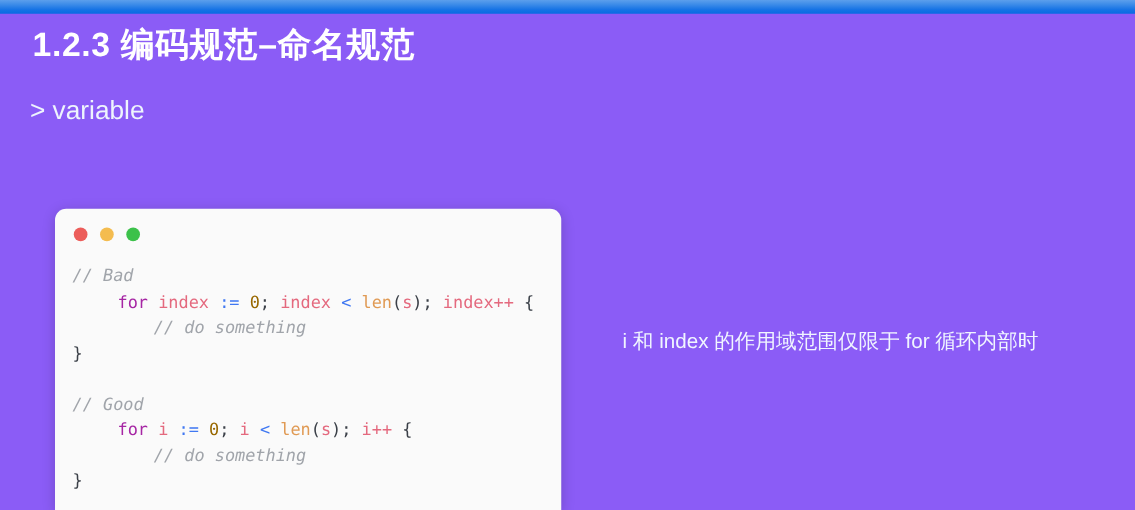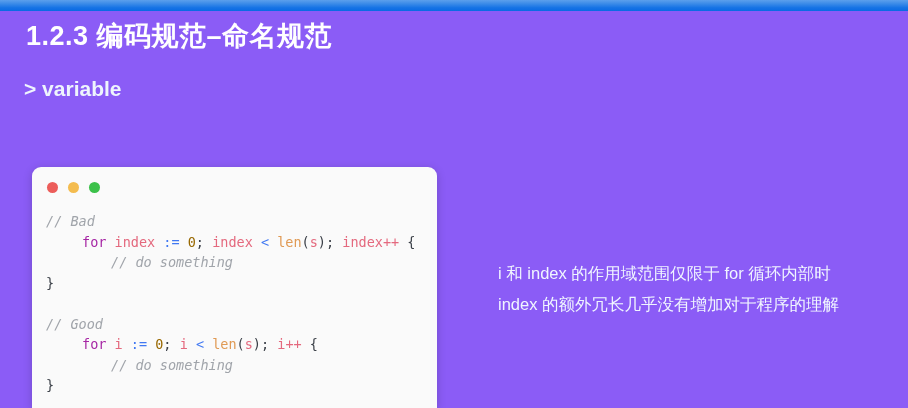--- a/index.html
+++ b/index.html
@@ -40,29 +40,29 @@
     color: #ffffff;
     letter-spacing: 0.5px;
     white-space: nowrap;
   }
 
   #slide-subtitle {
     position: absolute;
     left: 24px;
     top: 77px;
     font-size: 21px;
-    font-weight: bold;
+    font-weight: normal;
     color: #eef4fd;
     white-space: nowrap;
   }
 
   
   #code-card {
     position: absolute;
-    left: 32px;
+    left: 44px;
     top: 167px;
     width: 405px;
     height: 241px;
     background: #fafafa;
     border-radius: 9px 9px 0 0;
     box-shadow: 0 2px 10px rgba(0,0,0,0.18);
     overflow: hidden;
   }
 
   #titlebar {
@@ -139,17 +139,16 @@
     <div id="titlebar">
       <span class="dot red" style="background: rgb(236, 93, 90);"></span>
       <span class="dot yellow" style="background: rgb(244, 188, 79);"></span>
       <span class="dot green" style="background: rgb(60, 193, 74);"></span>
     </div>
     <div id="code-body"><div class="code-line"><span class="tok-cmt">// Bad</span></div><div class="code-line"><span class="tok-kw">for</span><span class="tok-punc"> </span><span class="tok-var">index</span><span class="tok-punc"> </span><span class="tok-op">:=</span><span class="tok-punc"> </span><span class="tok-num">0</span><span class="tok-punc">; </span><span class="tok-var">index</span><span class="tok-punc"> </span><span class="tok-op">&lt;</span><span class="tok-punc"> </span><span class="tok-fn">len</span><span class="tok-punc">(</span><span class="tok-var">s</span><span class="tok-punc">); </span><span class="tok-var">index</span><span class="tok-var">++</span><span class="tok-punc"> {</span></div><div class="code-line"><span class="tok-cmt">        // do something</span></div><div class="code-line"><span class="tok-punc">}</span></div><div class="code-line"><span class="tok-punc"> </span></div><div class="code-line"><span class="tok-cmt">// Good</span></div><div class="code-line"><span class="tok-kw">for</span><span class="tok-punc"> </span><span class="tok-var">i</span><span class="tok-punc"> </span><span class="tok-op">:=</span><span class="tok-punc"> </span><span class="tok-num">0</span><span class="tok-punc">; </span><span class="tok-var">i</span><span class="tok-punc"> </span><span class="tok-op">&lt;</span><span class="tok-punc"> </span><span class="tok-fn">len</span><span class="tok-punc">(</span><span class="tok-var">s</span><span class="tok-punc">); </span><span class="tok-var">i</span><span class="tok-var">++</span><span class="tok-punc"> {</span></div><div class="code-line"><span class="tok-cmt">        // do something</span></div><div class="code-line"><span class="tok-punc">}</span></div></div>
   </div>
 
   <div id="annotation">
     <div class="annotation-line">i 和 index 的作用域范围仅限于 for 循环内部时</div>
-    <div class="annotation-line">index 的额外冗长几乎没有增加对于程序的理解</div>
   </div>
 
 
 </div>
 
 </body></html>

